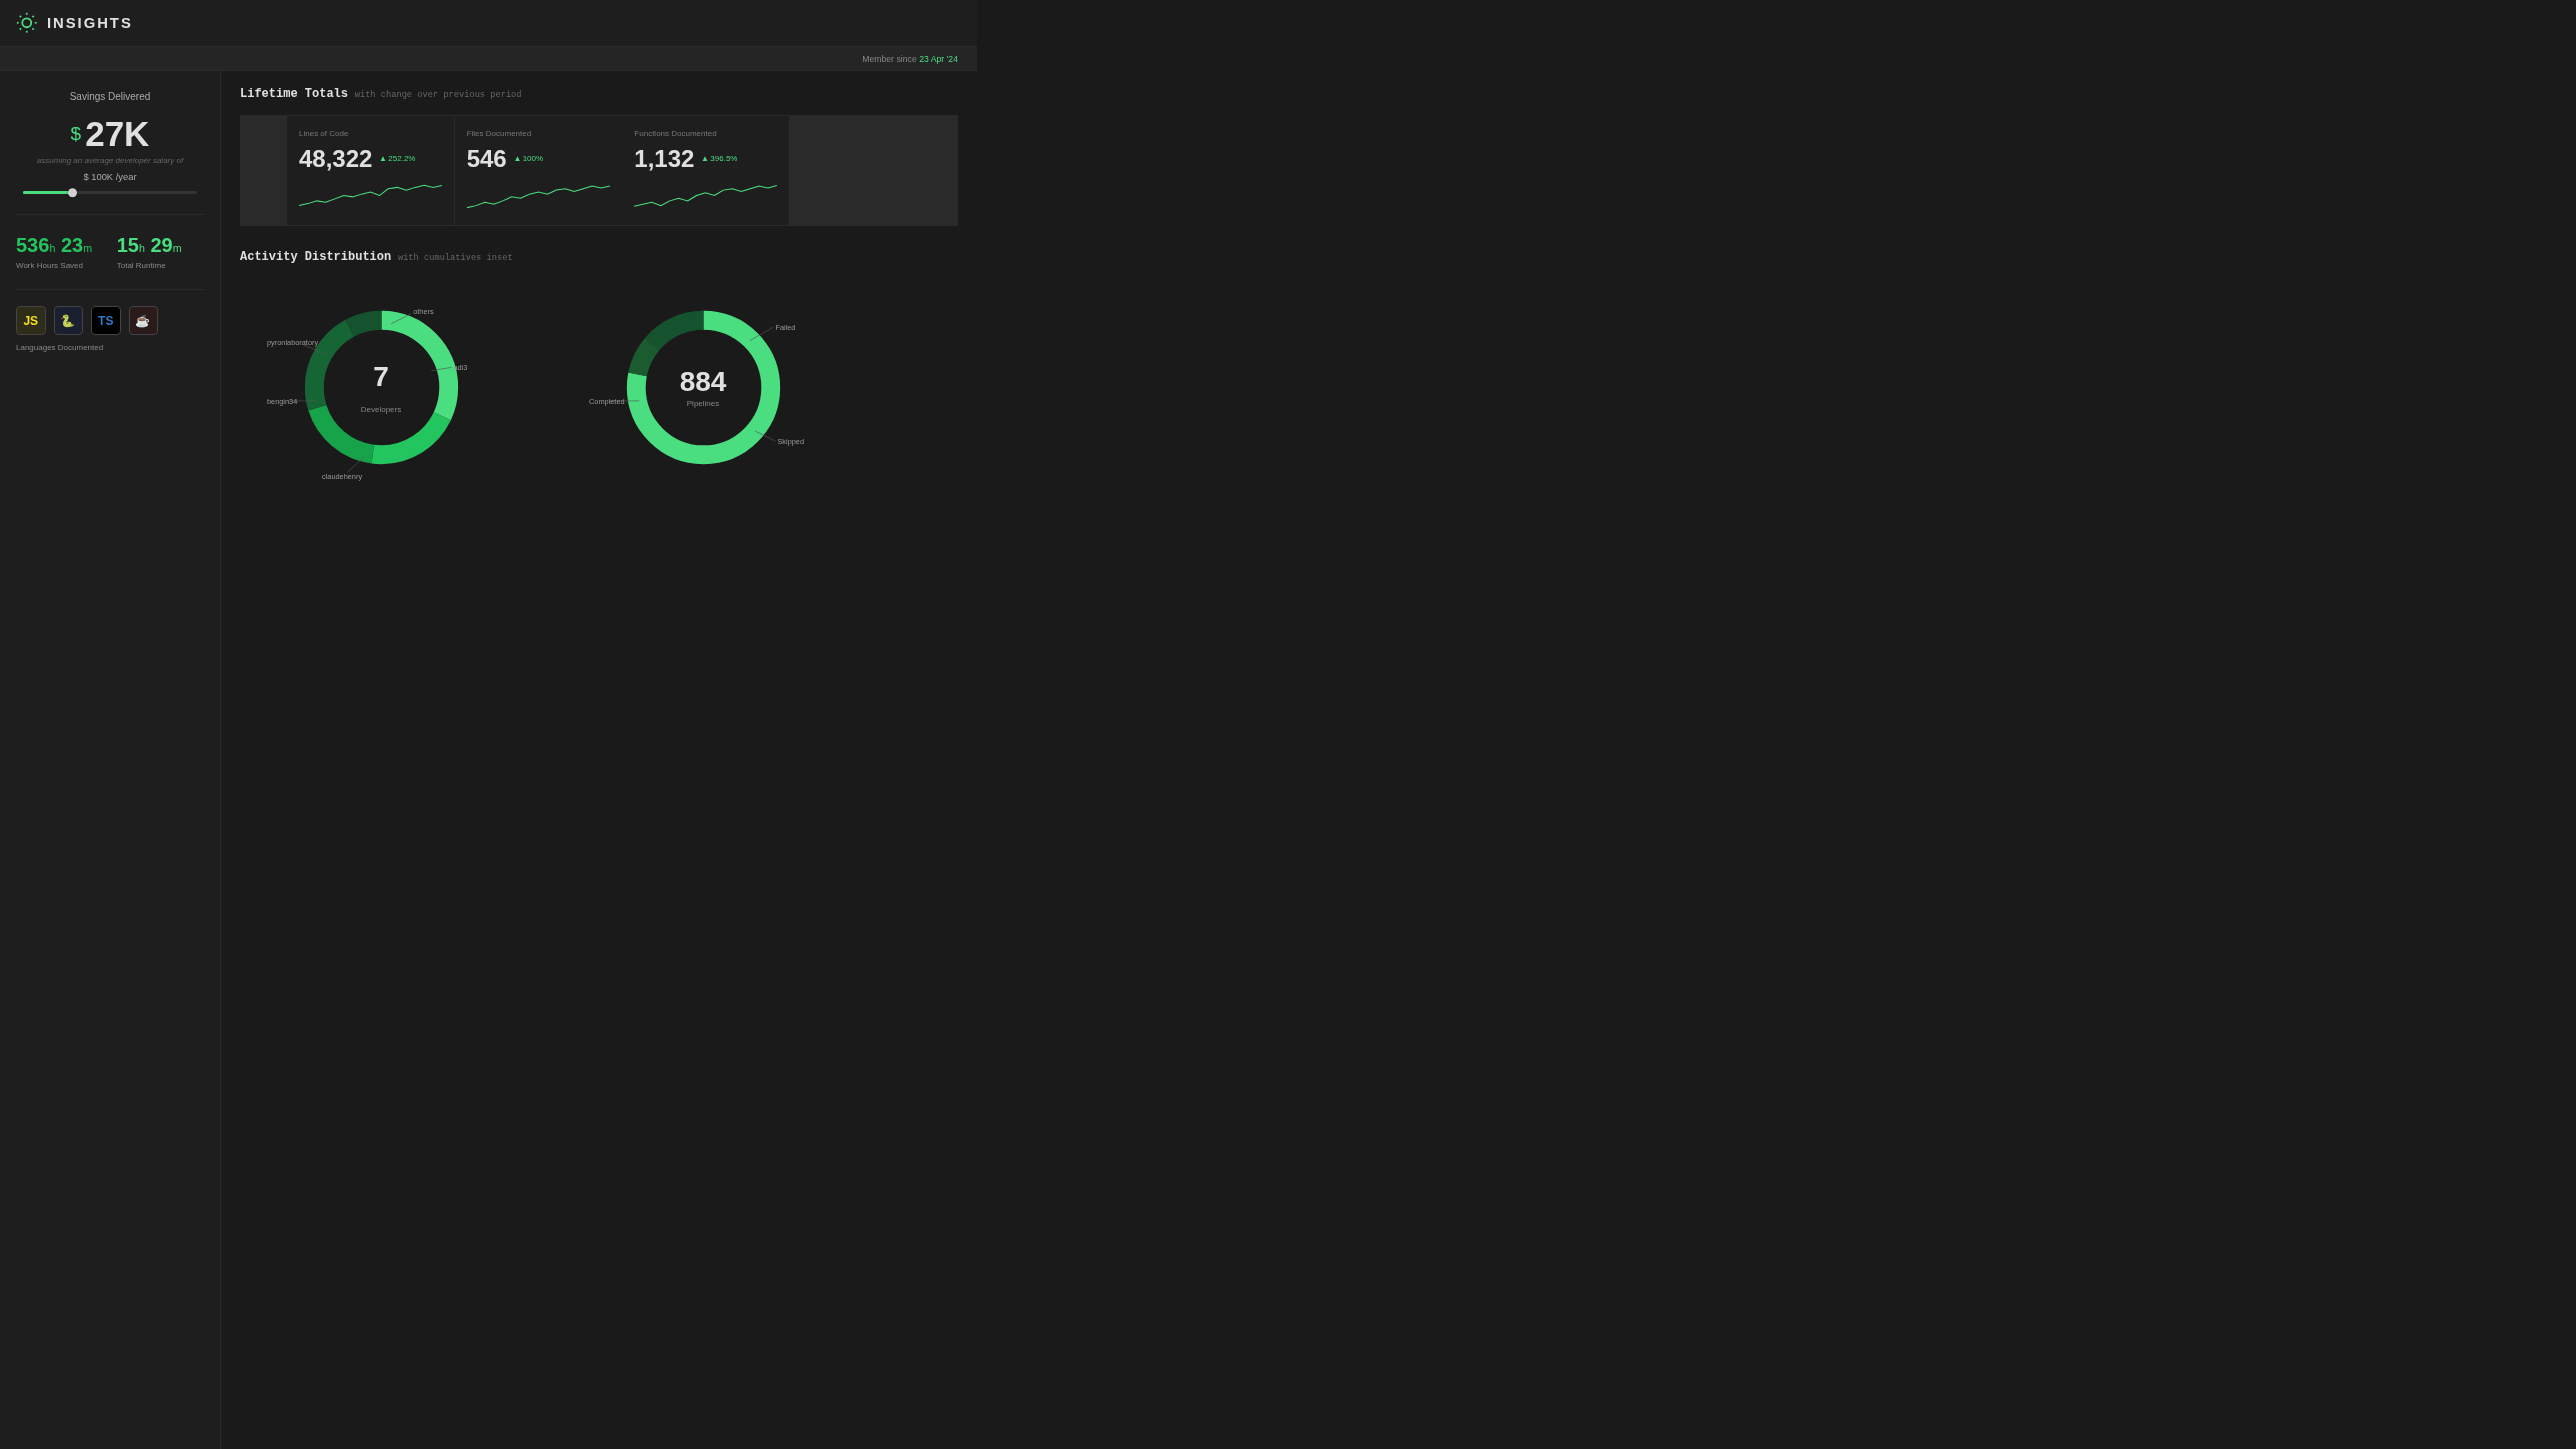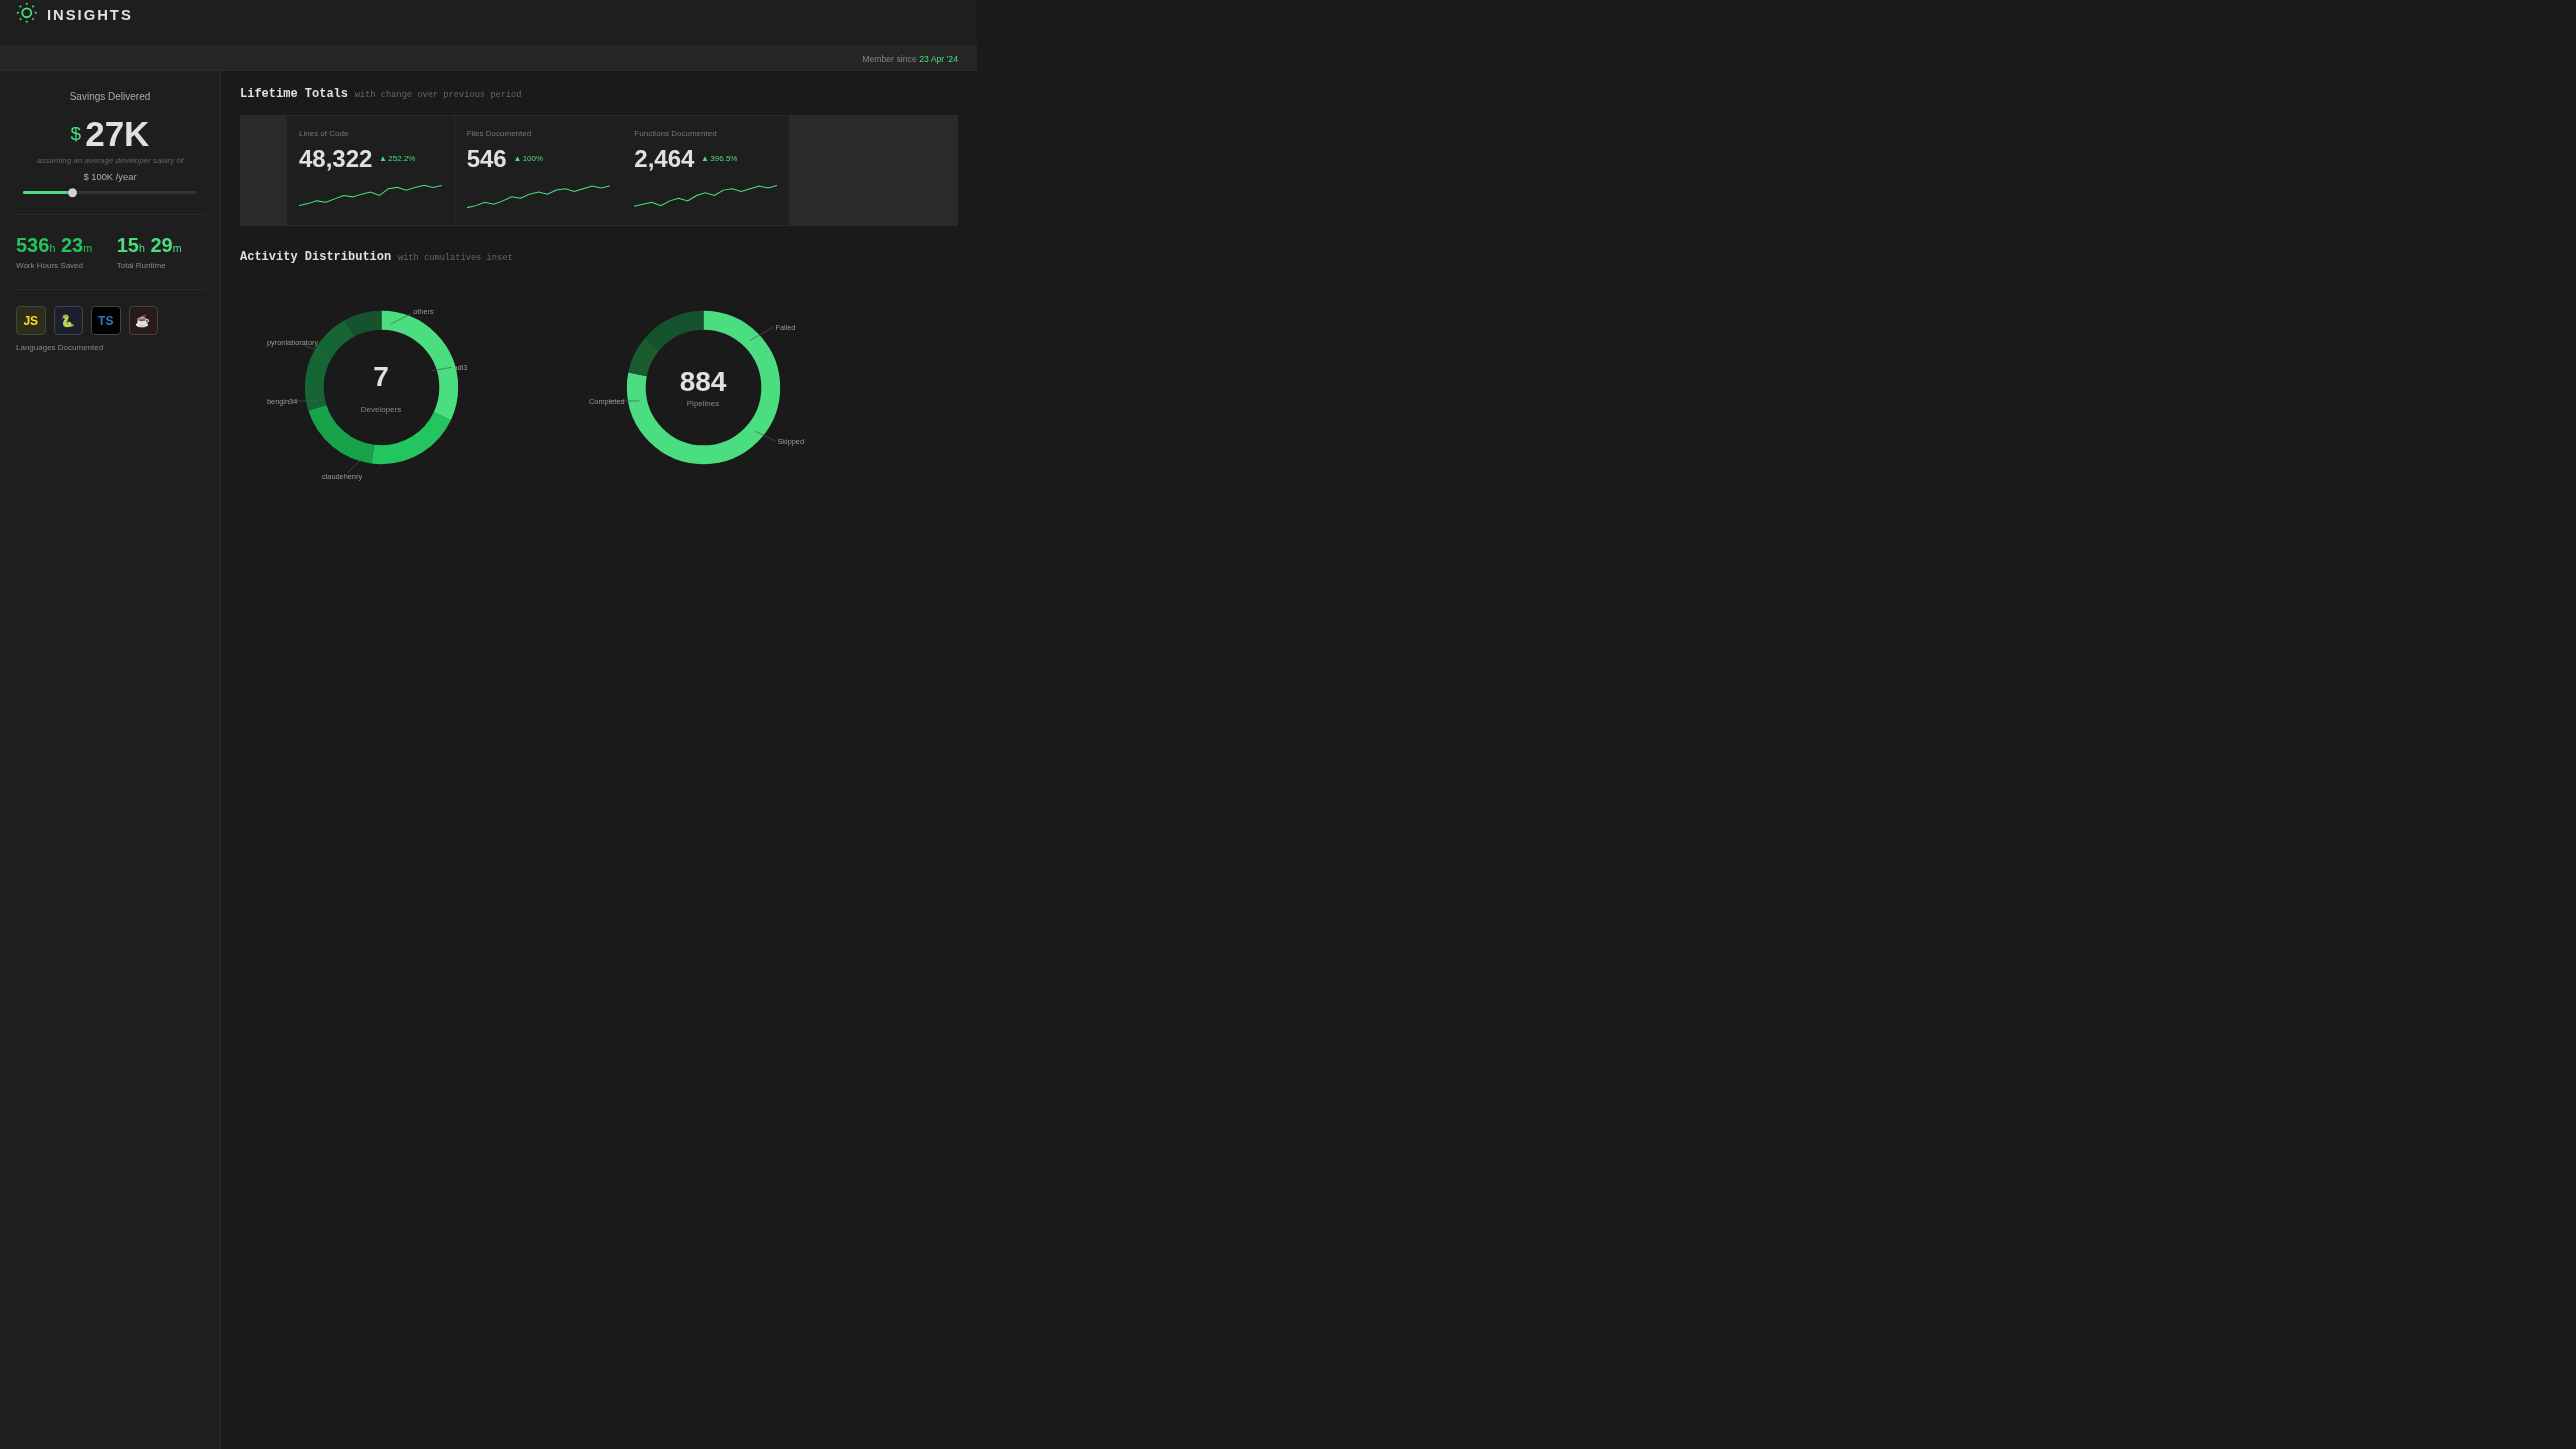--- a/index.html
+++ b/index.html
@@ -8,21 +8,21 @@
       color: #ccc;
       font-family: -apple-system, BlinkMacSystemFont, 'Segoe UI', sans-serif;
       width: 977px;
       min-height: 550px;
       overflow-x: hidden;
     }
 
     
     .header {
       display: flex;
-      align-items: flex-end;
+      align-items: center;
       padding: 23px 16px;
       background: #1e1e1e;
       border-bottom: 0.7px solid #2a2a2a;
       height: 46px;
     }
     .header-icon {
       width: 21.5px;
       height: 21.5px;
       margin-right: 9.4px;
       color: #4ade80;
@@ -363,21 +363,21 @@
         </div>
         <svg class="sparkline" viewBox="0 0 160 40" preserveAspectRatio="none">
           <polyline points="0,38 10,35 20,30 30,33 40,28 50,22 60,24 70,18 80,15 90,18 100,12 110,10 120,14 130,10 140,6 150,9 160,6" fill="none" stroke="#4ade80" stroke-width="1.5"></polyline>
         </svg>
       </div>
 
 
       <div class="metric-card">
         <div class="metric-name">Functions Documented</div>
         <div class="metric-value-row">
-          <span class="metric-value">2,464</span>
+          <span class="metric-value">1,132</span>
           <span class="metric-change up">▲ <span>396.5%</span></span>
         </div>
         <svg class="sparkline" viewBox="0 0 160 40" preserveAspectRatio="none">
           <polyline points="0,36 10,33 20,30 30,35 40,28 50,24 60,28 70,20 80,16 90,20 100,12 110,10 120,14 130,10 140,6 150,9 160,5" fill="none" stroke="#4ade80" stroke-width="1.5"></polyline>
         </svg>
       </div>
     </div>
 
     <div class="activity-section">
       <div class="section-header">

